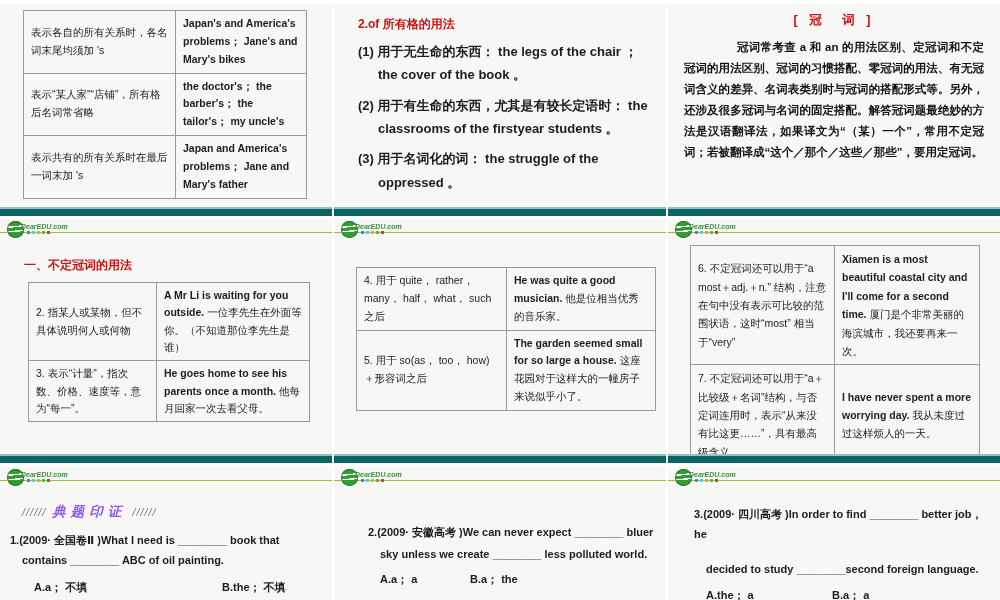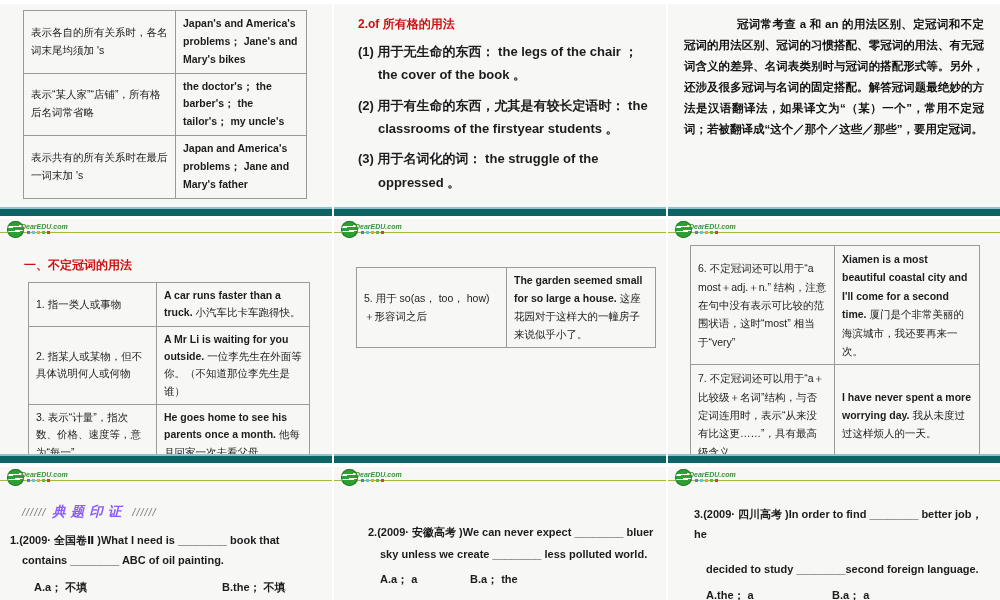--- a/index.html
+++ b/index.html
@@ -37,21 +37,21 @@
   .red-title{color:var(--accent-red); font-weight:bold; font-size:12px;}
   
   .s1 table{margin:6px 0 0 23px; width:284px; font-size:10.5px; line-height:1.7;}
   .s1 td.lc{width:152px;}
   
   .s2{padding:12px 18px 16px 24px;}
   .s2 .item{font-size:13px; font-weight:bold; line-height:1.8; margin-top:7px; padding-left:20px; text-indent:-20px;}
   
   .s3{padding:8px 16px 0 16px;}
   .s3 .red-title{text-align:center; letter-spacing:4px; font-size:12.5px;}
-  .s3 .body{margin-top:2px; font-size:11.5px; font-weight:600; line-height:1.82; text-align:justify; text-indent:4.6em; color:#111;}
+  .s3 .body{margin-top:8px; font-size:11.5px; font-weight:600; line-height:1.82; text-align:justify; text-indent:4.6em; color:#111;}
   
   .s4{padding:24px 0 0 24px;}
   .s4 table{margin:8px 0 0 4px; width:282px; font-size:10.5px; line-height:1.65;}
   .s4 td.lc{width:128px;}
   
   .s5{padding:34px 0 0 22px;}
   .s5 table{width:300px; font-size:10.5px; line-height:1.7;}
   .s5 td.lc{width:150px;}
   
   .s6{padding:12px 0 0 22px;}
@@ -123,24 +123,20 @@
                 <i class="d4"></i>
                 <i class="d5"></i>
               </span>
           </span>
         </div>
       </header>
       <div class="content s4">
         <h3 class="red-title">一、不定冠词的用法</h3>
         <table class="gtable">
           <tbody>
-              <tr>
-            <td class="lc">1. 指一类人或事物</td>
-            <td class="rc"><span class="en">A car runs faster than a truck.</span> <span class="zh">小汽车比卡车跑得快。</span></td>
-          </tr>
           <tr>
             <td class="lc">2. 指某人或某物，但不具体说明何人或何物</td>
             <td class="rc"><span class="en">A Mr Li is waiting for you outside.</span> <span class="zh">一位李先生在外面等你。（不知道那位李先生是谁）</span></td>
           </tr>
           <tr>
             <td class="lc">3. 表示“计量”，指次数、价格、速度等，意为“每一”。</td>
             <td class="rc"><span class="en">He goes home to see his parents once a month.</span> <span class="zh">他每月回家一次去看父母。</span></td>
           </tr>
         </tbody>
           </table>
@@ -204,20 +200,24 @@
                 <i class="d3"></i>
                 <i class="d4"></i>
                 <i class="d5"></i>
               </span>
           </span>
         </div>
       </header>
       <div class="content s5">
         <table class="gtable">
           <tbody>
+              <tr>
+            <td class="lc">4. 用于 quite， rather， many， half， what， such 之后</td>
+            <td class="rc"><span class="en">He was quite a good musician.</span> <span class="zh">他是位相当优秀的音乐家。</span></td>
+          </tr>
           <tr>
             <td class="lc">5. 用于 so(as， too， how)＋形容词之后</td>
             <td class="rc"><span class="en">The garden seemed small for so large a house.</span> <span class="zh">这座花园对于这样大的一幢房子来说似乎小了。</span></td>
           </tr>
         </tbody>
           </table>
       </div>
       <div class="tealbar"></div>
     </section>
 
@@ -248,20 +248,21 @@
           <span class="opt">D.the； the</span>
         </div>
       </div>
     </section>
   </div>
 
   <div class="col">
 
     <section class="slide r1">
       <div class="content s3">
+        <h3 class="red-title">[ 冠　词 ]</h3>
         <p class="body">冠词常考查 a 和 an 的用法区别、定冠词和不定冠词的用法区别、冠词的习惯搭配、零冠词的用法、有无冠词含义的差异、名词表类别时与冠词的搭配形式等。另外，还涉及很多冠词与名词的固定搭配。解答冠词题最绝妙的方法是汉语翻译法，如果译文为“（某）一个”，常用不定冠词；若被翻译成“这个／那个／这些／那些”，要用定冠词。</p>
       </div>
       <div class="tealbar"></div>
     </section>
 
     <section class="slide r2">
       <header class="logohead">
         <div class="logo">
           <span class="globe"></span>
           <span class="brandwrap">

